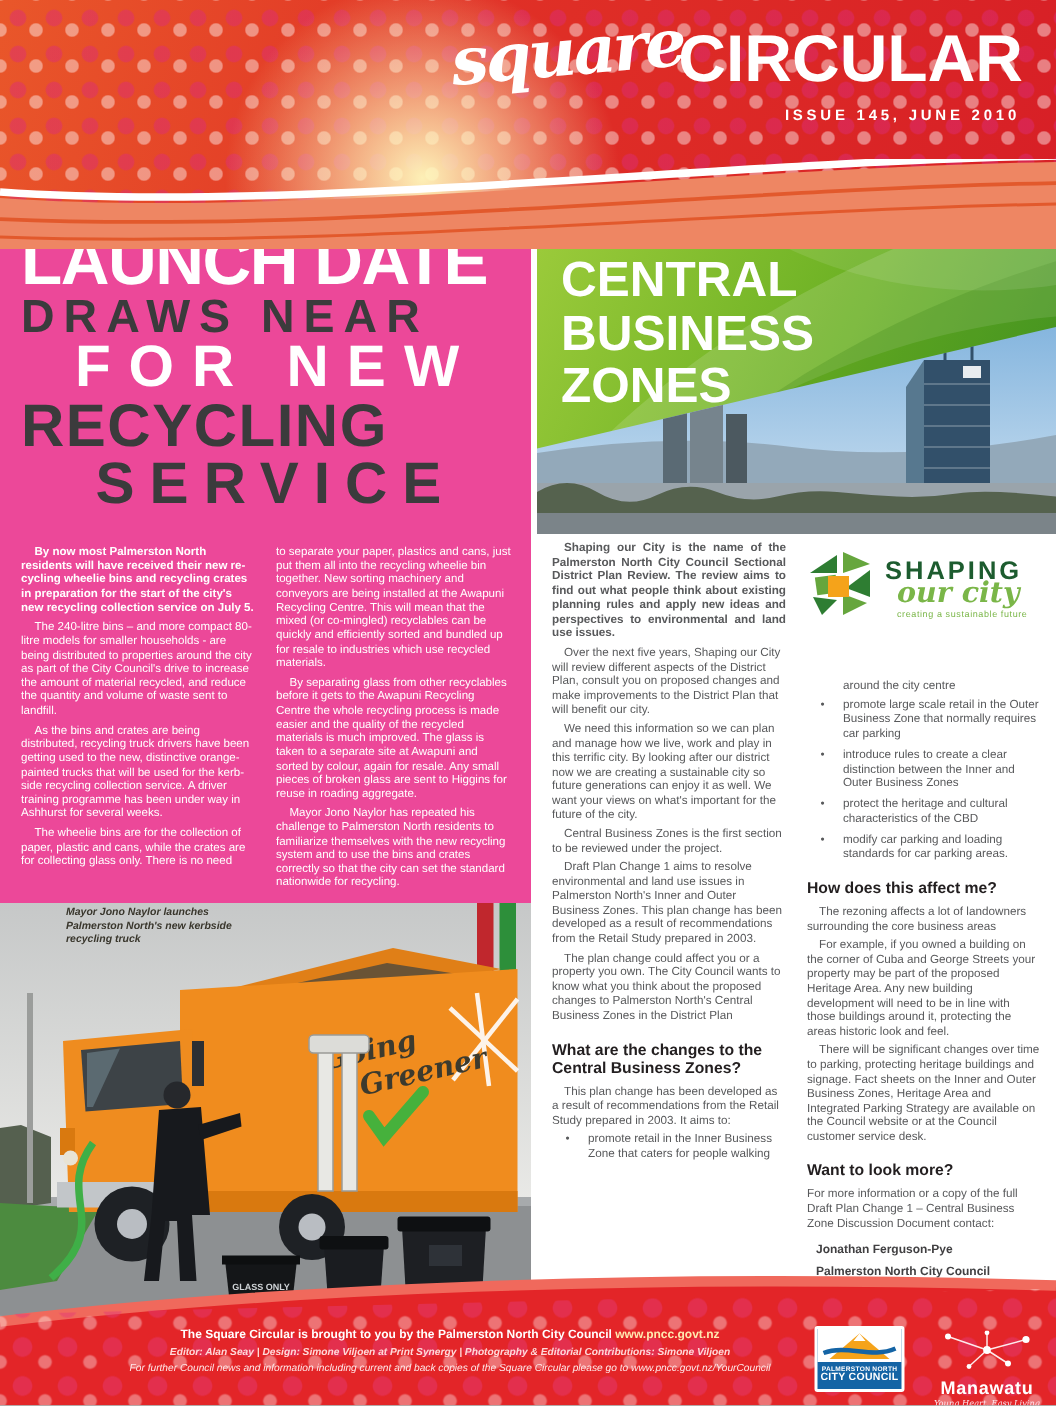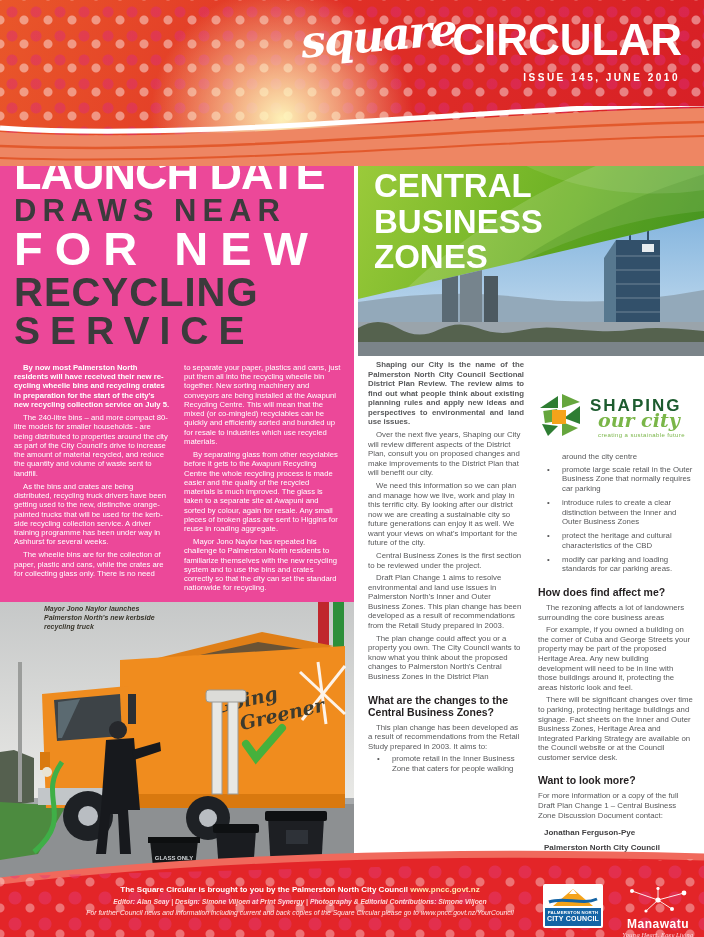--- a/index.html
+++ b/index.html
@@ -24,21 +24,21 @@
   .issue{position:absolute;right:24px;top:72px;font-size:10px;font-weight:bold;color:#fff;
          letter-spacing:2.5px;z-index:5;}
   .swoosh{position:absolute;left:0;top:106px;width:704px;height:60px;z-index:3;}
 
   
   .left-panel{position:absolute;left:0;top:142px;width:354px;height:748px;background:#ec4899;z-index:2;}
   .headline{padding:10px 0 0 14px;}
   .hl-line{font-weight:bold;line-height:.98;font-family:"Liberation Sans",sans-serif;}
   .hl-line:nth-child(1){font-size:45px;letter-spacing:-1px;}
   .hl-line:nth-child(2){font-size:31px;letter-spacing:6px;}
-  .hl-line:nth-child(3){font-size:47px;letter-spacing:12px;}
+  .hl-line:nth-child(3){font-size:39px;letter-spacing:12px;text-align:center;}
   .hl-line:nth-child(4){font-size:40px;letter-spacing:1px;}
   .hl-line:nth-child(5){font-size:39px;letter-spacing:10px;}
   .left-cols{position:absolute;left:14px;top:221px;width:328px;display:flex;gap:13px;}
   .lcol{width:157px;}
   .l-intro{font-size:8.8px;line-height:1.32;font-weight:bold;color:#3d3830;margin:0 0 5px 0;}
   .lcol p{font-size:7.7px;line-height:1.2;color:#fff;margin:0 0 4px 0;text-indent:9px;}
   .lcol.cont p:first-child{text-indent:0;}
 
   
   .photo{position:absolute;left:0;top:460px;width:354px;height:288px;}
@@ -64,21 +64,21 @@
   .rcol p.noindent{text-indent:0;}
   .subhead{font-size:10.5px;font-weight:bold;color:#231f20;line-height:1.15;margin:12px 0 5px 0;}
   .blist{list-style:none;margin:3px 0 0 0;padding:0;}
   .blist li{position:relative;padding-left:24px;margin-bottom:4px;
             font-size:7.8px;line-height:1.25;color:#58595b;}
   .blist li::before{content:"•";position:absolute;left:9px;top:0;color:#58595b;}
   .bullet-cont{font-size:7.8px;line-height:1.25;color:#58595b;padding-left:24px;margin:2px 0 2px 0;}
   .contact{font-size:8px;font-weight:bold;color:#414042;margin:0 0 6px 6px;}
 
   
-  .shaping{display:flex;align-items:flex-end;gap:6px;margin:6px 0 14px 0;height:72px;}
+  .shaping{display:flex;align-items:flex-start;gap:6px;margin:6px 0 14px 0;height:72px;}
   .shaping .txt{padding-top:6px;}
   .sh1{font-size:17px;font-weight:bold;color:#1d5c2f;letter-spacing:2px;line-height:1;}
   .sh2{font-family:"DejaVu Serif",serif;font-style:italic;font-weight:bold;font-size:19px;
        color:#7ab648;line-height:.9;margin-top:-2px;margin-left:8px;}
   .sh3{font-size:6px;color:#7ab648;margin-top:3px;margin-left:8px;letter-spacing:.4px;}
 
   
   .footer{position:absolute;left:0;top:847px;width:704px;height:90px;z-index:6;}
   .footer .dots2{position:absolute;left:0;top:12px;width:704px;height:78px;
       clip-path:polygon(0 22%,100% 0,100% 100%,0 100%);opacity:.8;
@@ -121,21 +121,21 @@
     <path d="M0,40 C220,50 480,20 704,16" stroke="#e2592c" stroke-width="2.5" fill="none"></path>
     <path d="M0,52 C220,60 490,34 704,30" stroke="#e2592c" stroke-width="2" fill="none"></path>
   </svg>
 
   <div class="left-panel">
     <div class="headline">
         <div class="hl-line" style="color: rgb(255, 255, 255);">LAUNCH DATE</div>
         <div class="hl-line" style="color: rgb(59, 59, 60);">DRAWS NEAR</div>
         <div class="hl-line" style="color: rgb(255, 255, 255);">FOR NEW</div>
         <div class="hl-line" style="color: rgb(59, 59, 60);">RECYCLING</div>
-        <div class="hl-line" style="color: rgb(59, 59, 60);">SERVICE</div>
+        <div class="hl-line" style="color: rgb(59, 59, 60); text-align: center;">SERVICE</div>
       </div>
     <div class="left-cols">
       <div class="lcol">
         <p class="l-intro">By now most Palmerston North residents will have received their new re-cycling wheelie bins and recycling crates in preparation for the start of the city's new recycling collection service on July 5.</p>
         <div>
             <p>The 240-litre bins – and more compact 80-litre models for smaller households - are being distributed to properties around the city as part of the City Council's drive to increase the amount of material recycled, and reduce the quantity and volume of waste sent to landfill.</p>
             <p>As the bins and crates are being distributed, recycling truck drivers have been getting used to the new, distinctive orange-painted trucks that will be used for the kerb-side recycling collection service.  A driver training programme has been under way in Ashhurst for several weeks.</p>
             <p>The wheelie bins are for the collection of paper, plastic and cans, while the crates are for collecting glass only.  There is no need</p>
           </div>
       </div>
@@ -303,21 +303,21 @@
           <div class="sh3">creating a sustainable future</div>
         </div>
       </div>
       <div class="bullet-cont">around the city centre</div>
       <ul class="blist">
           <li>promote large scale retail in the Outer Business Zone that normally requires car parking</li>
           <li>introduce rules to create a clear distinction between the Inner and Outer Business Zones</li>
           <li>protect the heritage and cultural characteristics of the CBD</li>
           <li>modify car parking and loading standards for car parking areas.</li>
         </ul>
-      <div class="subhead">How does find affect me?</div>
+      <div class="subhead">How does this affect me?</div>
       <div>
           <p>The rezoning affects a lot of landowners surrounding the core business areas</p>
           <p>For example, if you owned a building on the corner of Cuba and George Streets your property may be part of the proposed Heritage Area. Any new building development will need to be in line with those buildings around it, protecting the areas historic look and feel.</p>
           <p>There will be significant changes over time to parking, protecting heritage buildings and signage. Fact sheets on the Inner and Outer Business Zones, Heritage Area and Integrated Parking Strategy are available on the Council website or at the Council customer service desk.</p>
         </div>
       <div class="subhead">Want to look more?</div>
       <p class="noindent">For more information or a copy of the full Draft Plan Change 1 – Central Business Zone Discussion Document contact:</p>
       <div style="margin-top:8px;">
           <div class="contact">Jonathan Ferguson-Pye</div>
           <div class="contact">Palmerston North City Council</div>

